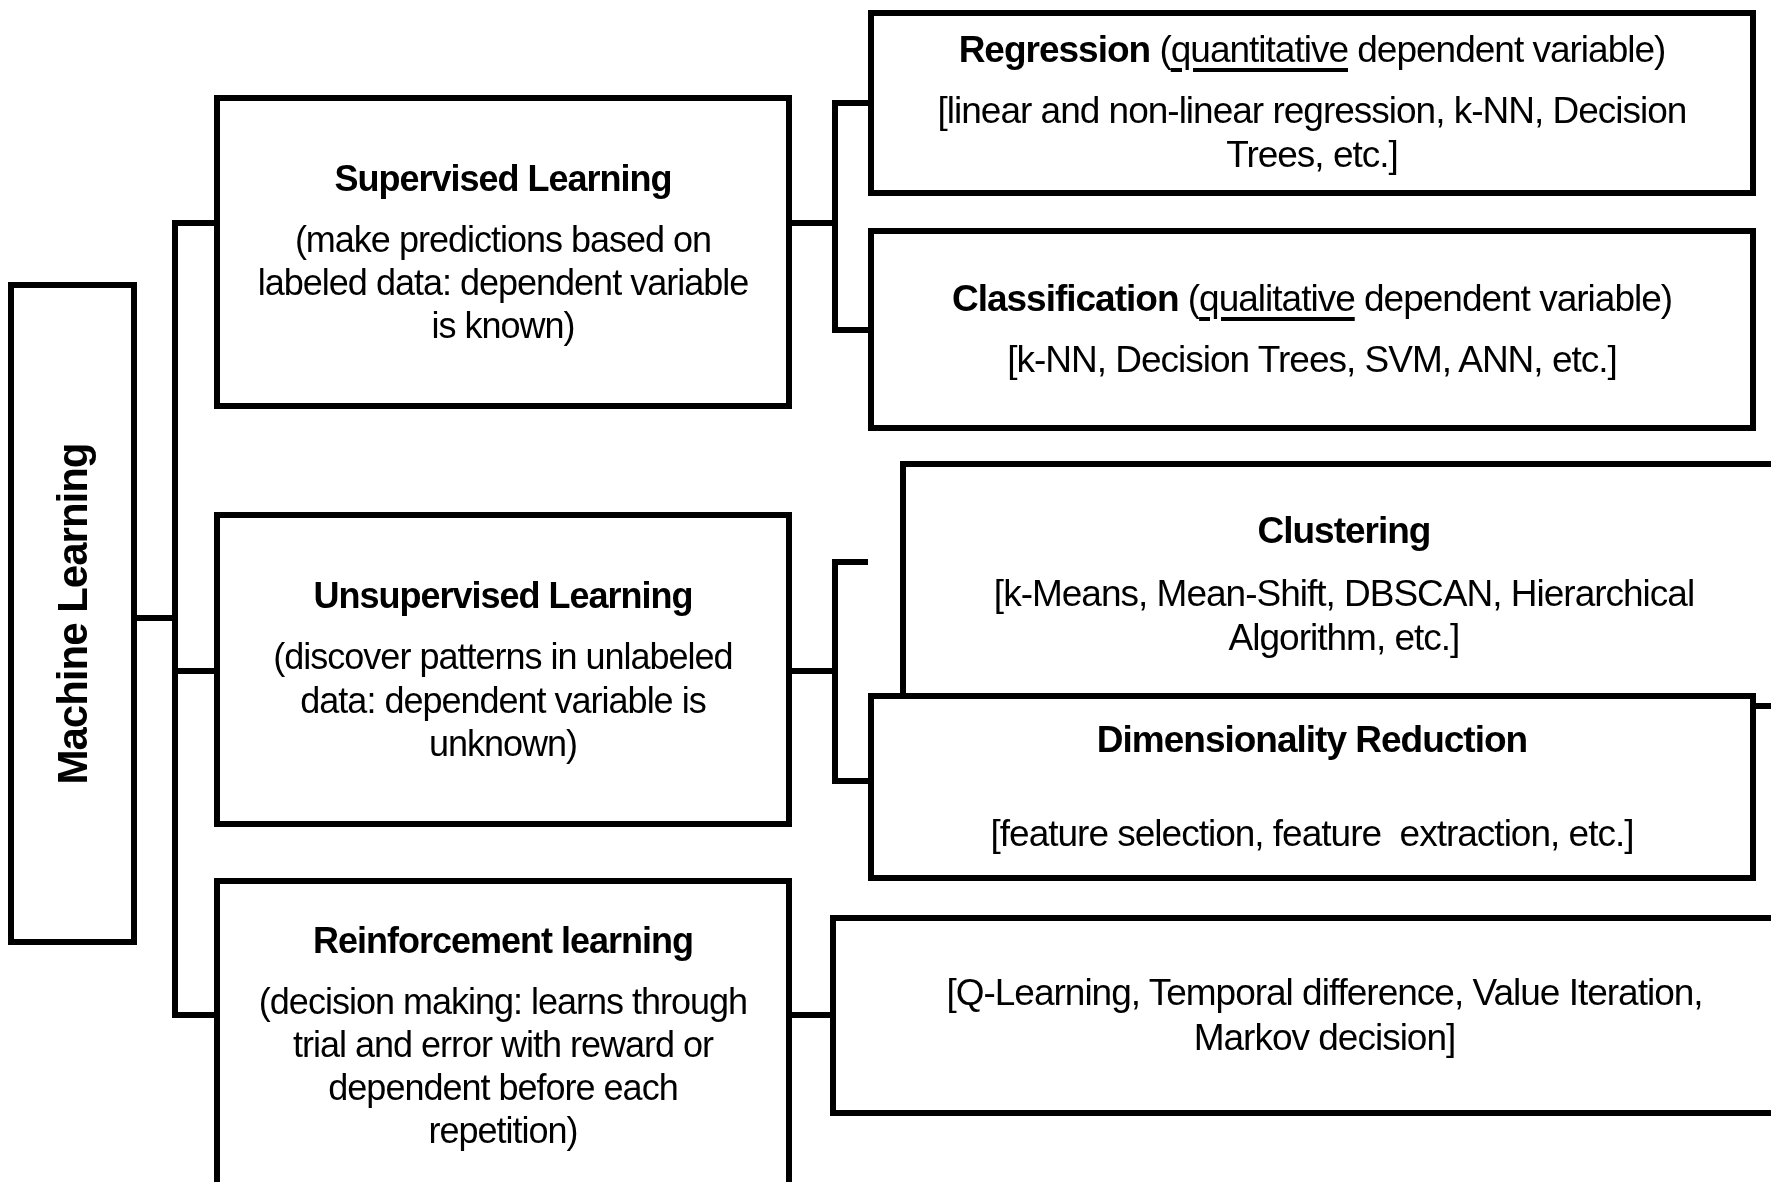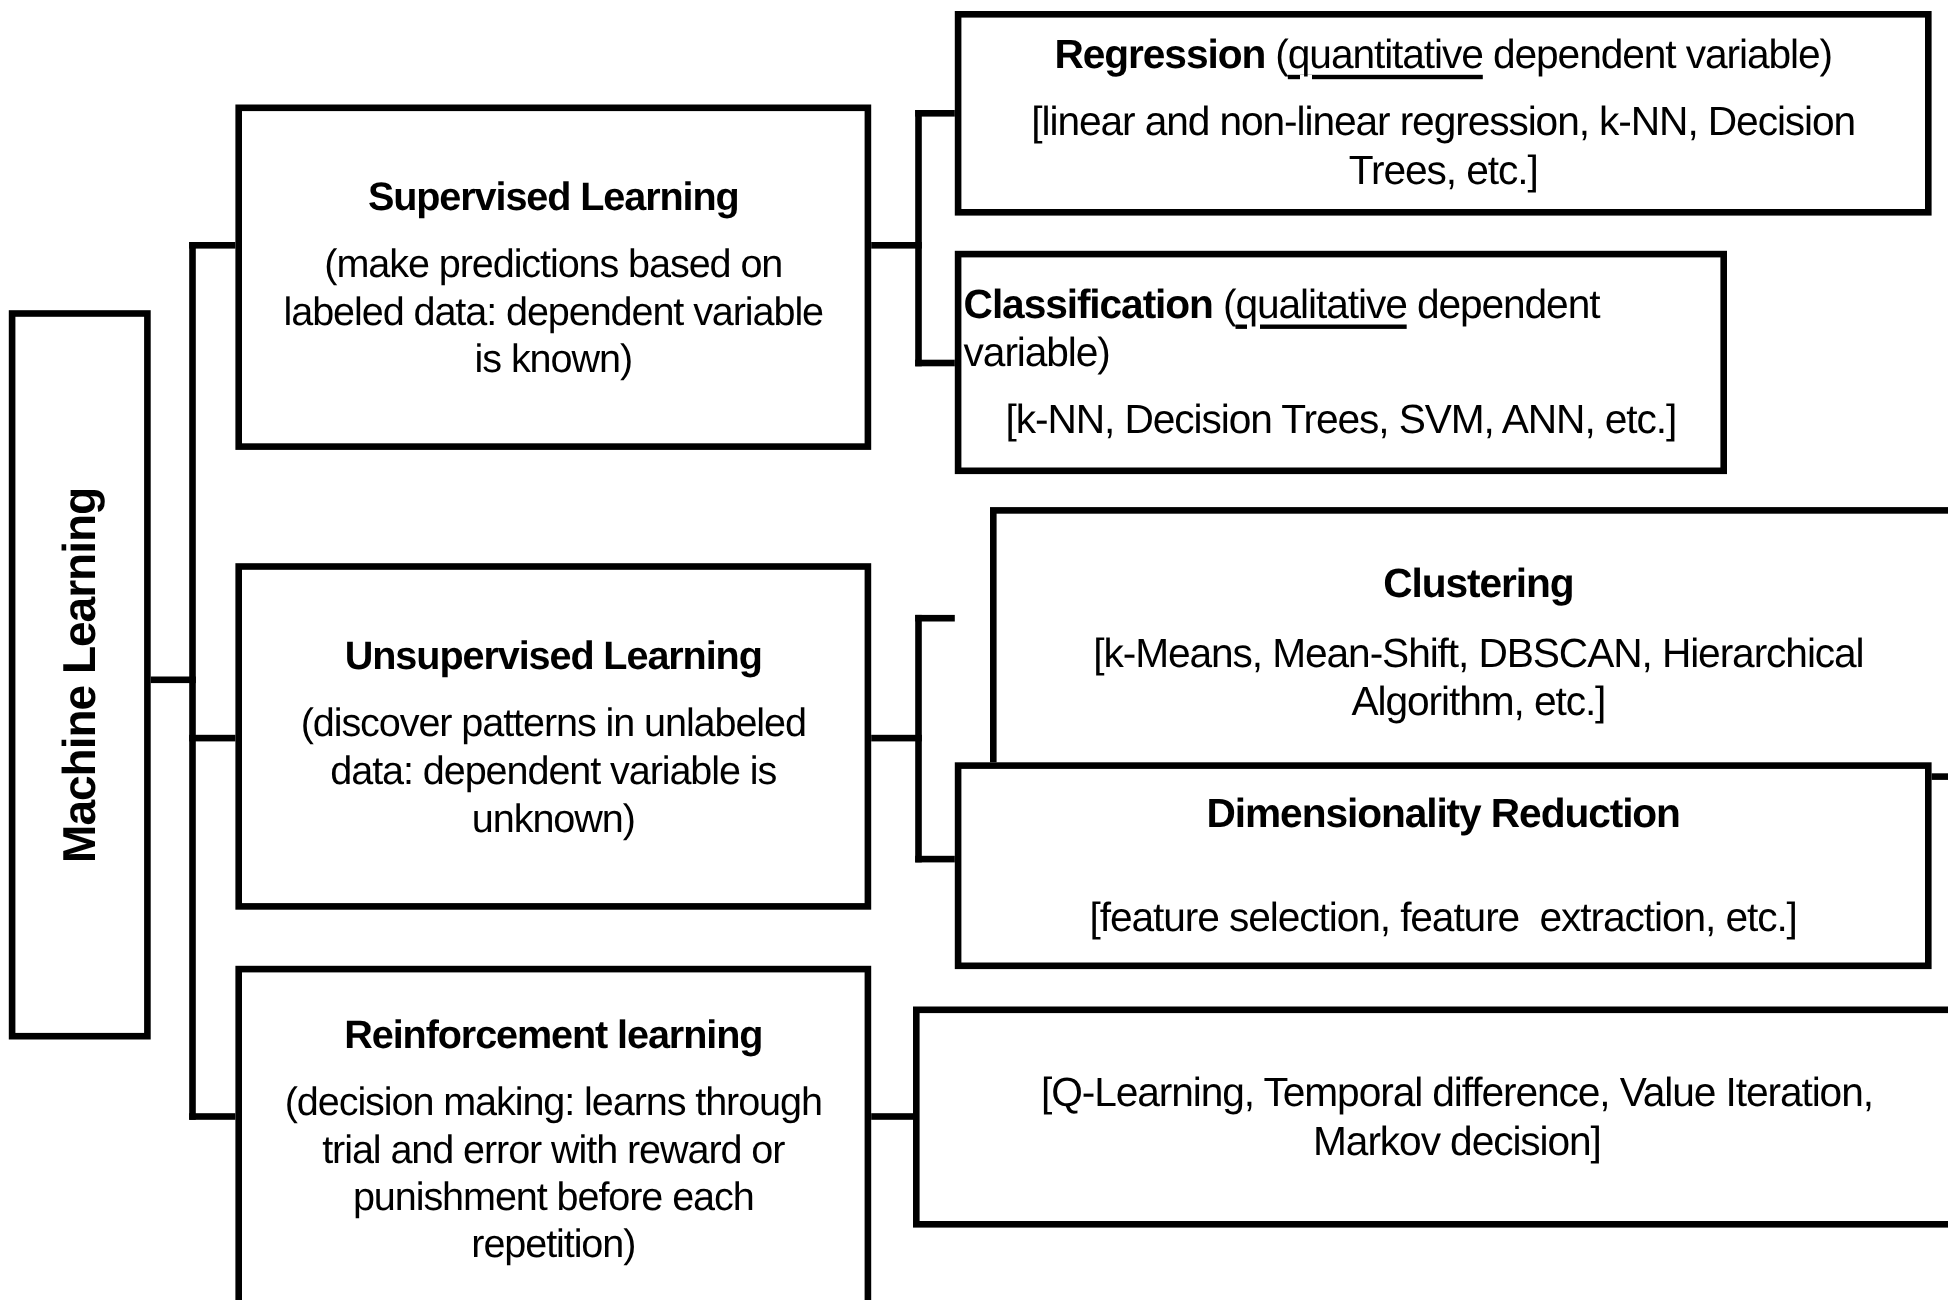--- a/index.html
+++ b/index.html
@@ -42,21 +42,21 @@
     letter-spacing: -1px;
   }
   .cline { position: absolute; background: #000000; }
 
   
   #ml-box    { left: 8px;   top: 282px; width: 129px; height: 663px; }
   #sup-box   { left: 214px; top: 63px;  width: 578px; height: 314px; margin-top: 32px; }
   #unsup-box { left: 214px; top: 512px; width: 578px; height: 315px; }
   #reinf-box { left: 214px; top: 858px; width: 578px; height: 315px; margin-top: 20px; }
   #reg-box   { left: 868px; top: 10px;  width: 888px; height: 186px; }
-  #cls-box   { left: 868px; top: 228px; width: 702px; height: 203px; }
+  #cls-box   { left: 868px; top: 228px; width: 888px; height: 203px; }
   #clu-box   { left: 900px; top: 461px; width: 888px; height: 248px; }
   #dim-box   { left: 868px; top: 693px; width: 888px; height: 188px; gap: 32px; }
   #rlm-box   { left: 830px; top: 915px; width: 989px; height: 201px; }
 </style>
 </head>
 <body>
 
 <div class="canvas">
 
   <div class="box" id="ml-box">
@@ -74,21 +74,21 @@
     <div class="title">Unsupervised Learning</div>
     <div class="line">(discover patterns in unlabeled</div>
     <div class="line">data: dependent variable is</div>
     <div class="line">unknown)</div>
   </div>
 
   <div class="box cat-box" id="reinf-box">
     <div class="title">Reinforcement learning</div>
     <div class="line">(decision making: learns through</div>
     <div class="line">trial and error with reward or</div>
-    <div class="line">punishment before each</div>
+    <div class="line">dependent before each</div>
     <div class="line">repetition)</div>
   </div>
 
   <div class="box meth-box" id="reg-box">
     <div class="title-line"><span class="b">Regression</span><span> (</span><span class="u">quantitative</span><span> dependent variable)</span></div>
     <div class="line">[linear and non-linear regression, k-NN, Decision</div>
     <div class="line">Trees, etc.]</div>
   </div>
 
   <div class="box meth-box" id="cls-box">

